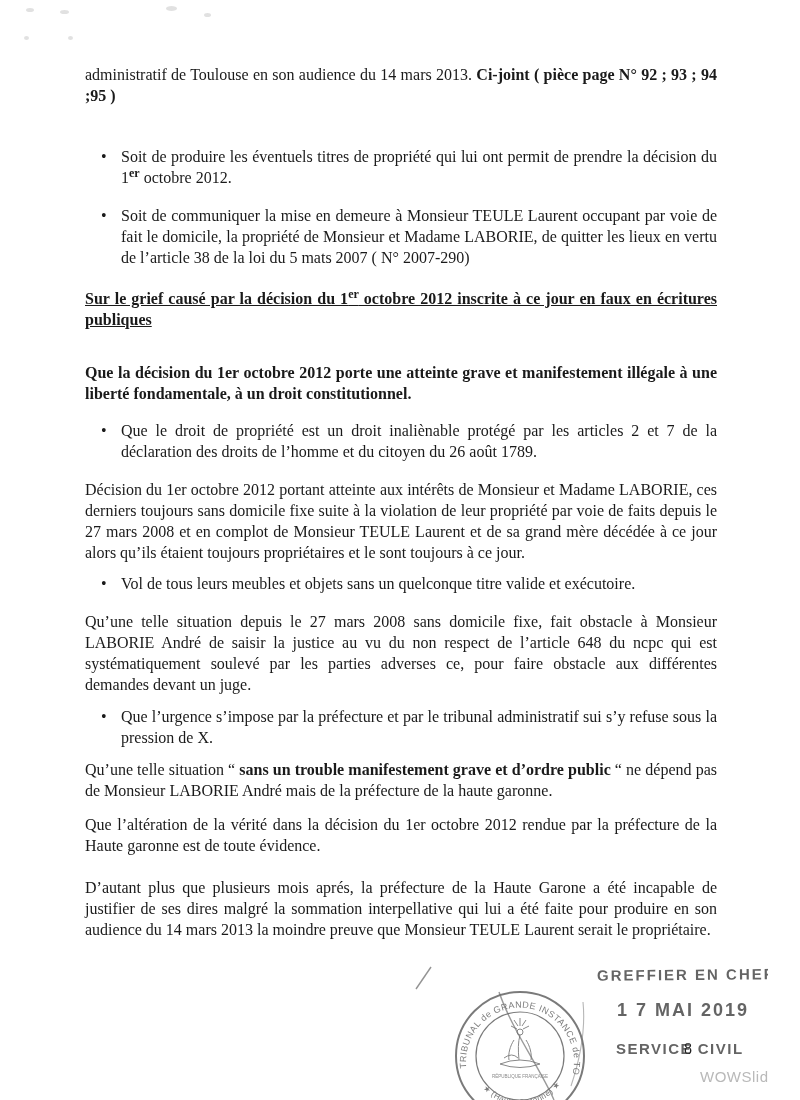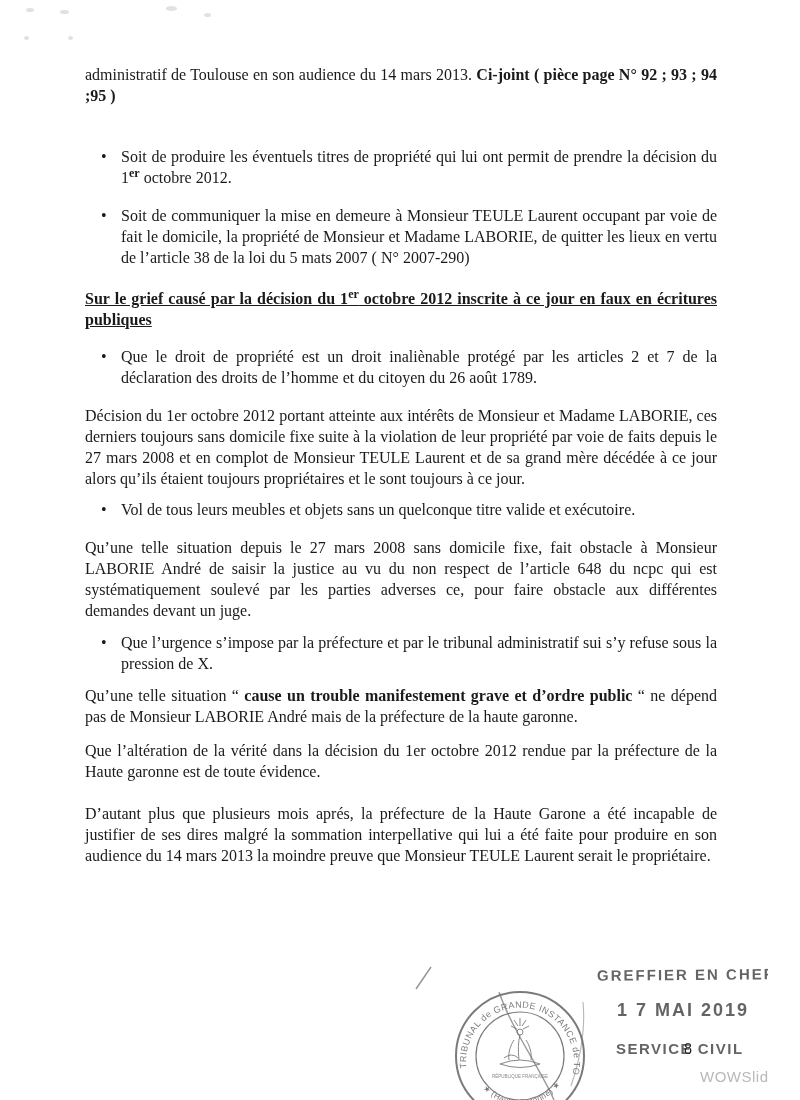--- a/index.html
+++ b/index.html
@@ -128,20 +128,21 @@
       <span class="bullet-text"><span>Soit de produire les éventuels titres de propriété qui lui ont permit de prendre la décision du 1</span><sup class="sup-er">er</sup><span> octobre 2012.</span></span>
     </div>
 
     <div class="bullet-item" style="margin-top:17px;">
       <span class="bullet-dot">•</span>
       <span class="bullet-text">Soit de communiquer la mise en demeure à Monsieur TEULE Laurent occupant par voie de fait le domicile, la propriété de Monsieur et Madame LABORIE, de quitter les lieux en vertu de l’article 38 de la loi du 5 mats 2007 ( N° 2007-290)</span>
     </div>
 
     <p class="para heading" style="margin-top:20px;"><span>Sur le grief causé par la décision du 1</span><sup class="sup-er">er</sup><span> octobre 2012 inscrite à ce jour en faux en écritures publiques</span></p>
 
+    <p class="para bold" style="margin-top:32px;">Que la décision du 1er octobre 2012 porte une atteinte grave et manifestement illégale à une liberté fondamentale, à un droit constitutionnel.</p>
 
     <div class="bullet-item" style="margin-top:16px;">
       <span class="bullet-dot">•</span>
       <span class="bullet-text">Que le droit de propriété est un droit inaliènable protégé par les articles 2 et 7 de la déclaration des droits de l’homme et du citoyen du 26 août 1789.</span>
     </div>
 
 
     <p class="para" style="margin-top:17px;">Décision du 1er octobre 2012 portant atteinte aux intérêts de Monsieur et Madame LABORIE, ces derniers toujours sans domicile fixe suite à la violation de leur propriété par voie de faits depuis le 27 mars 2008 et en complot de Monsieur TEULE Laurent et de sa grand mère décédée à ce jour alors qu’ils étaient toujours propriétaires et le sont toujours à ce jour.</p>
 
     <div class="bullet-item" style="margin-top:10px;">
@@ -149,21 +150,21 @@
       <span class="bullet-text">Vol de tous leurs meubles et objets sans un quelconque titre valide et exécutoire.</span>
     </div>
 
     <p class="para" style="margin-top:17px;">Qu’une telle situation depuis le 27 mars 2008 sans domicile fixe, fait obstacle à Monsieur LABORIE André de saisir la justice au vu du non respect de l’article 648 du ncpc qui est systématiquement soulevé par les parties adverses ce, pour faire obstacle aux différentes demandes devant un juge.</p>
 
     <div class="bullet-item" style="margin-top:11px;">
       <span class="bullet-dot">•</span>
       <span class="bullet-text">Que l’urgence s’impose par la préfecture et par le tribunal administratif sui s’y refuse sous la pression de X.</span>
     </div>
 
-    <p class="para" style="margin-top:11px;"><span>Qu’une telle situation “ </span><span class="bold">cause un trouble manifestement grave et d’ordre public</span><span> “ ne dépend pas de Monsieur LABORIE André mais de la préfecture de la haute garonne.</span></p>
+    <p class="para" style="margin-top:11px;"><span>Qu’une telle situation “ </span><span class="bold">sans un trouble manifestement grave et d’ordre public</span><span> “ ne dépend pas de Monsieur LABORIE André mais de la préfecture de la haute garonne.</span></p>
 
     <p class="para" style="margin-top:13px;">Que l’altération de la vérité dans la décision du 1er octobre 2012 rendue par la préfecture de la Haute garonne est de toute évidence.</p>
 
     <p class="para" style="margin-top:21px;">D’autant plus que plusieurs mois aprés, la préfecture de la Haute Garone  a été incapable de justifier de ses dires malgré la sommation interpellative qui lui a été faite pour produire en son audience du 14 mars 2013 la moindre preuve que Monsieur TEULE Laurent serait le propriétaire.</p>
 
   </div>
 
   <svg class="round-stamp" width="136" height="136" viewBox="0 0 136 136">
     <circle cx="68" cy="68" r="64" fill="none" stroke="#5a5a5a" stroke-width="2"></circle>
     <circle cx="68" cy="68" r="44" fill="none" stroke="#5a5a5a" stroke-width="1.2"></circle>

